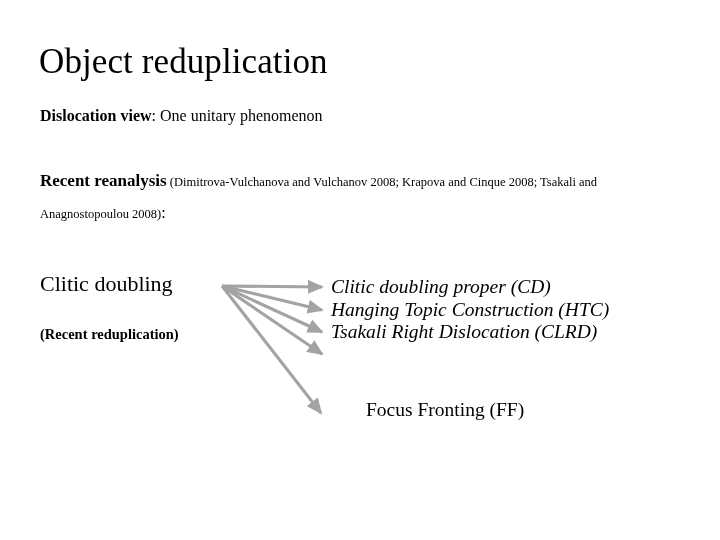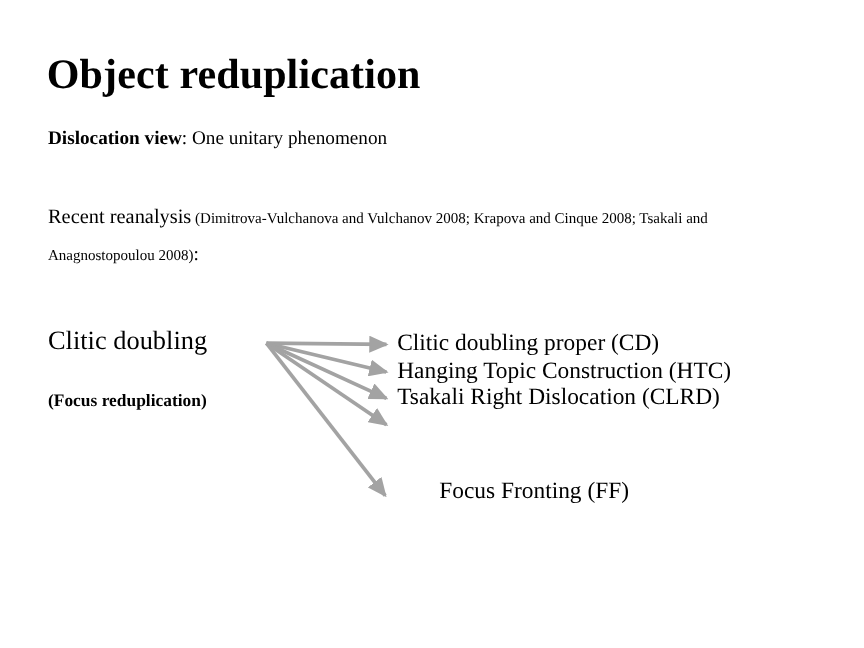--- a/index.html
+++ b/index.html
@@ -19,21 +19,21 @@
     background: #ffffff;
     overflow: hidden;
   }
 
   
   #slide-title {
     position: absolute;
     left: 39px;
     top: 44px;
     font-size: 35px;
-    font-weight: bold;
+    font-weight: normal;
     line-height: 1.05;
     letter-spacing: 0.1px;
     white-space: nowrap;
   }
 
   
   #traditional-line {
     position: absolute;
     left: 40px;
     top: 107px;
@@ -46,21 +46,21 @@
   
   #recent-paragraph {
     position: absolute;
     left: 40px;
     top: 164px;
     width: 640px;
     font-size: 16px;
     line-height: 1.95;
   }
   #recent-paragraph .lead {
-    font-weight: normal;
+    font-weight: bold;
     font-size: 17px;
   }
   #recent-paragraph .cite {
     font-size: 12.5px;
   }
   #recent-paragraph .tail-colon {
     font-size: 16px;
   }
 
   
@@ -86,20 +86,21 @@
   #right-list {
     position: absolute;
     left: 331px;
     top: 276px;
     font-size: 19.5px;
     line-height: 22.5px;
     list-style: none;
     margin: 0;
     padding: 0;
     white-space: nowrap;
+    font-style: italic;
   }
   #right-list li { margin: 0; padding: 0; }
 
   #focus-item {
     position: absolute;
     left: 345px;
     top: 399px;
     font-size: 19.5px;
     line-height: 22.5px;
     white-space: nowrap;
@@ -126,21 +127,21 @@
   <div id="traditional-line">
     <span class="lead">Dislocation view</span><span>: One unitary phenomenon</span>
   </div>
 
   <div id="recent-paragraph">
     <span class="lead">Recent reanalysis</span><span class="cite"> (Dimitrova-Vulchanova and Vulchanov 2008; Krapova and Cinque 2008; Tsakali and Anagnostopoulou 2008)</span><span class="tail-colon">:</span>
   </div>
 
   <div id="left-term">Clitic doubling</div>
 
-  <div id="left-subterm">(Focus reduplication)</div>
+  <div id="left-subterm">(Recent reduplication)</div>
 
   <ul id="right-list">
     <li>Clitic doubling proper (CD)</li>
     <li>Hanging Topic Construction (HTC)</li>
     <li>Tsakali Right Dislocation (CLRD)</li>
   </ul>
 
   <div id="focus-item">Focus Fronting (FF)</div>
 
   <svg id="arrow-fan" viewBox="0 0 720 540">

